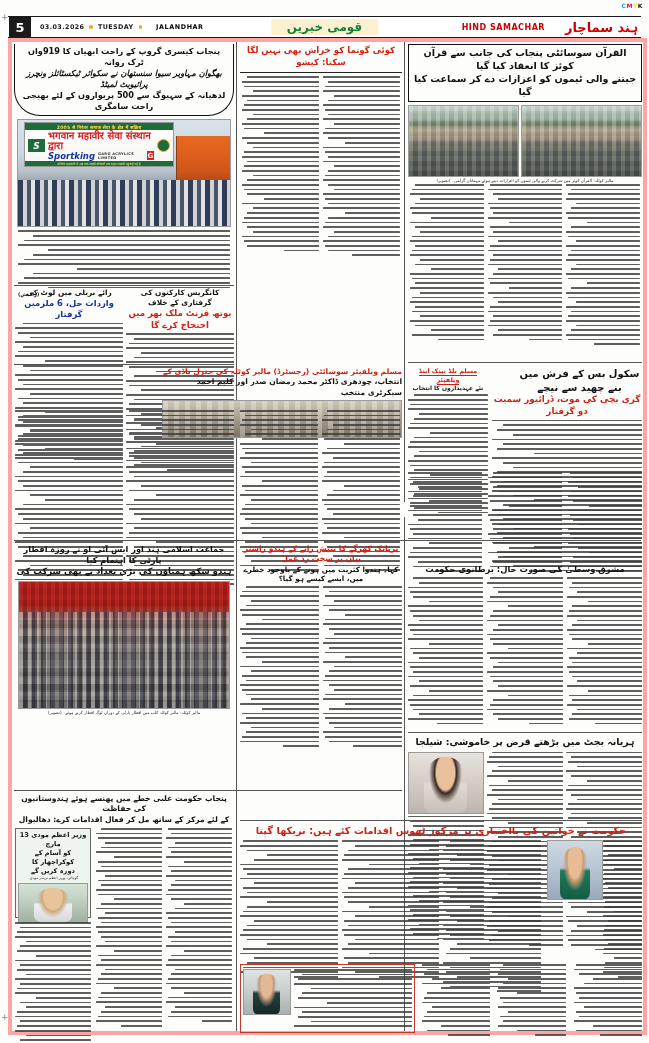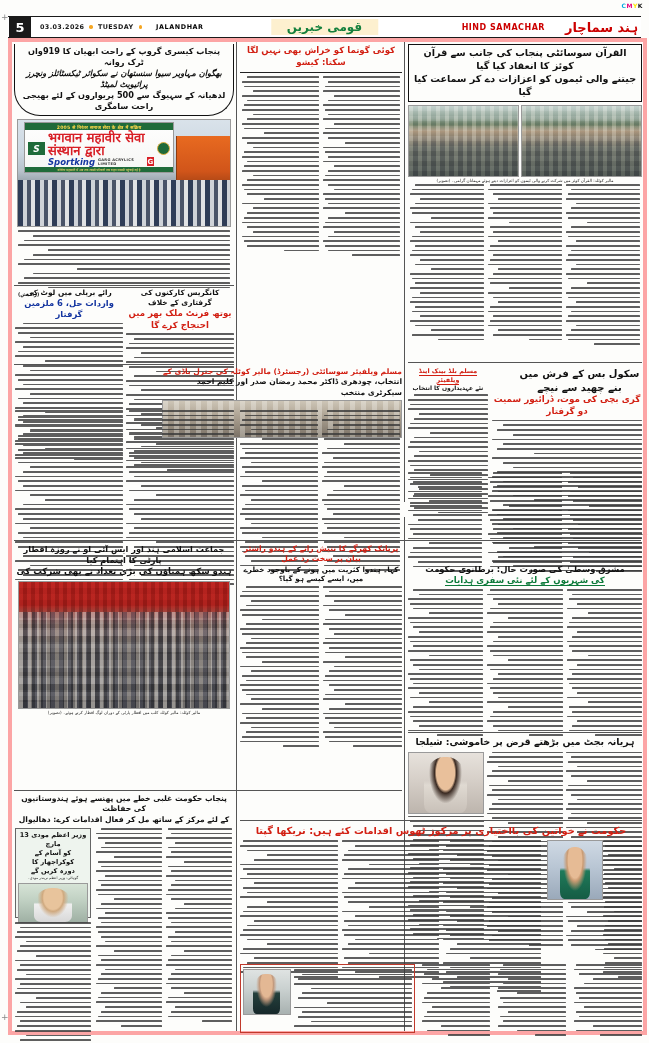--- a/index.html
+++ b/index.html
@@ -127,21 +127,21 @@
   .ad-top {
     background: #1f6b3a; color: #ffd94a; font-size: 4.6px; font-weight: bold;
     text-align: center; padding: .5px 0; letter-spacing: .2px;
   }
   .ad-mid { display:flex; align-items:center; gap:3px; padding: 1px 3px; }
   .ad-logo {
     width: 17px; height: 13px; background: #1f6b3a; color: #fff;
     display:flex; align-items:center; justify-content:center;
     font-size: 9px; font-weight: bold; font-style: italic;
   }
-  .ad-hi { color: #d81f26; font-size: 13px; font-weight: bold; line-height: 1; }
+  .ad-hi { color: #d81f26; font-size: 10px; font-weight: bold; line-height: 1; }
   .ad-sport { color: #1435a0; font-size: 8.5px; font-weight: bold; font-style: italic; line-height: 1; }
   .ad-garg { color: #333; font-size: 3.6px; font-weight: bold; letter-spacing: .3px; }
   .ad-g { width: 9px; height: 9px; background: #d81f26; color:#fff; font-size:7px; font-weight:bold;
           display:flex; align-items:center; justify-content:center; }
   .ad-seal { width: 13px; height: 13px; border-radius: 50%; background: #1f6b3a; border: 1px solid #e0b040; }
   .ad-bot { background:#1f6b3a; color:#ffe06a; font-size: 3.1px; text-align:center; padding: .5px 2px; line-height:1.3; }
 
   
   .portrait { position: relative; overflow: hidden; border: .4px solid #9a9a9a; }
   .pt-modi { background: linear-gradient(180deg,#d6e3d6 0%, #c2d2c4 40%, #9fb0a4 100%); }
@@ -957,23 +957,20 @@
             <div class="uline s2"></div>
             <div class="uline s3"></div>
           <div class="uline s1"></div>
             <div class="uline s7"></div>
         </div>
       </div>
     </div>
 
     <div style="position:absolute;left:396px;top:502px;width:234px;">
       <div class="hl" style="font-size:8.4px;margin-top:20px;">مشرق وسطیٰ کی صورت حال: برطانوی حکومت</div>
-      <div class="hl" style="font-size:8.6px;">
-        <span class="green">کی شہریوں کے لئے نئی سفری ہدایات</span>
-      </div>
       <div style="display:flex;gap:4px;direction:rtl;margin-top:2px;">
         <div class="utext" style="flex:1;">
           <div class="uline s1"></div>
             <div class="uline s2"></div>
             <div class="uline s3"></div>
           <div class="uline s4"></div>
             <div class="uline s1"></div>
             <div class="uline s5"></div>
           <div class="uline s2"></div>
             <div class="uline s3"></div>

